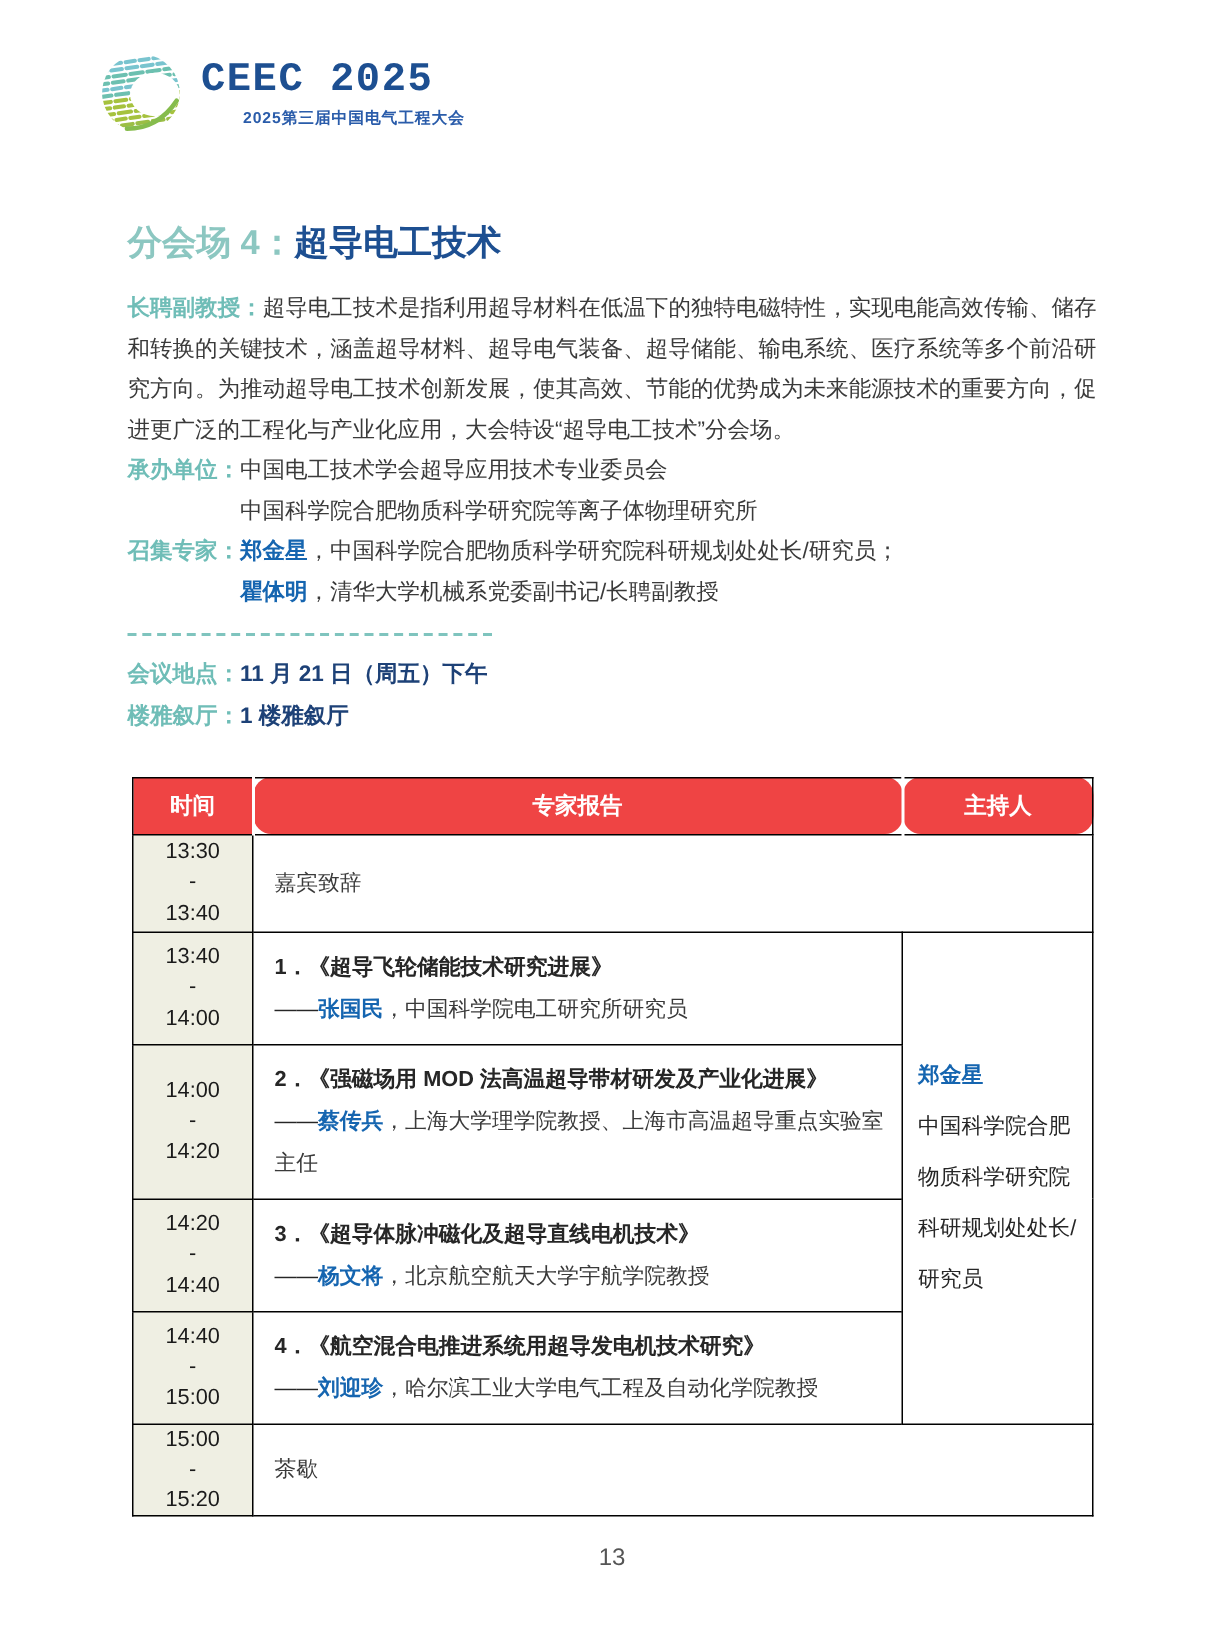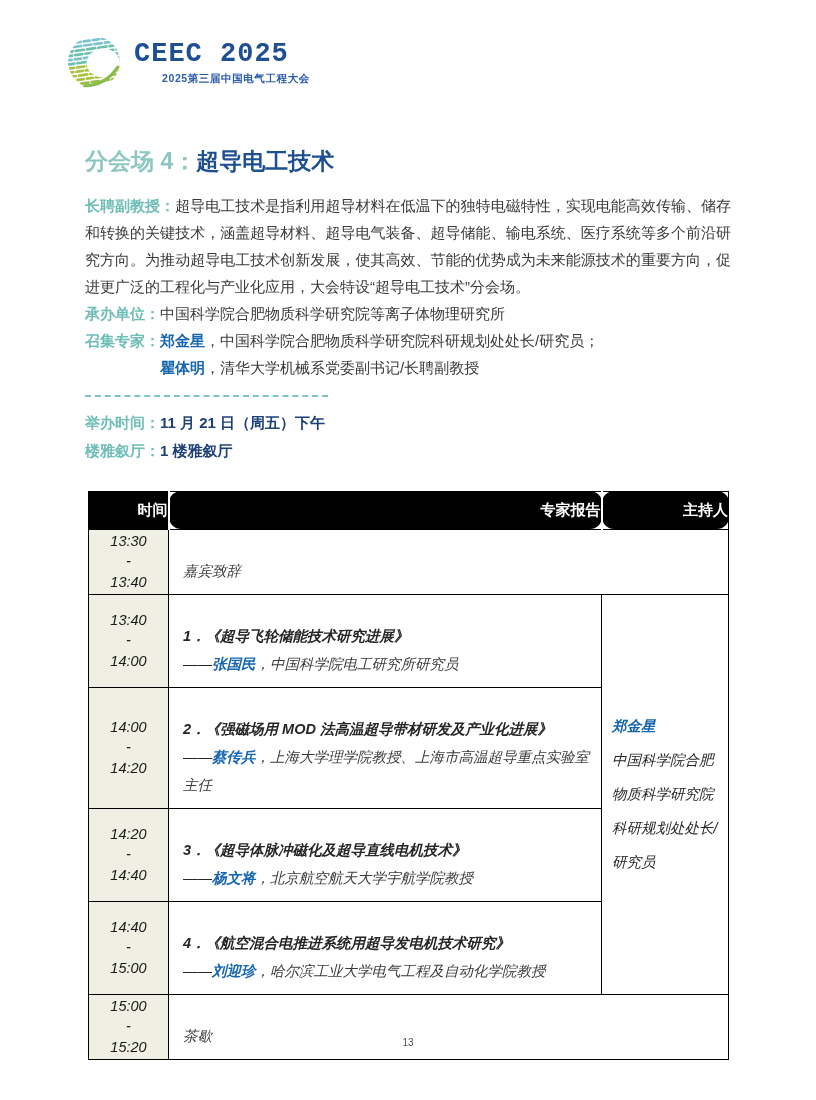--- a/index.html
+++ b/index.html
@@ -45,48 +45,48 @@
   
   table.schedule {
     border-collapse:collapse; width:640px; margin-top:26px; margin-left:3px;
     font-size:14.5px; table-layout:fixed;
   }
   table.schedule col.c-time { width:80px; }
   table.schedule col.c-talk { width:433px; }
   table.schedule col.c-mod  { width:127px; }
 
   table.schedule th {
-    background:#000000; color:#fff; font-weight:bold; font-size:15px;
-    height:38px; text-align:right; border:1px solid #000;
+    background:#ef4444; color:#fff; font-weight:bold; font-size:15px;
+    height:38px; text-align:center; border:1px solid #000;
   }
   table.schedule th + th { border-left:2px solid #fff;border-radius:12px; }
 
-  table.schedule td { border:1px solid #000; vertical-align:middle;font-style:italic; }
+  table.schedule td { border:1px solid #000; vertical-align:middle; }
 
   td.cell-time {
     background:#efefe3; text-align:center; color:#1a1a1a;
     line-height:1.4; white-space:pre-line; font-size:14.5px;
   }
-  td.cell-talk { background:#fff; padding:27px 10px 9px 14px; line-height:28px; }
+  td.cell-talk { background:#fff; padding:9px 10px 9px 14px; line-height:28px; }
   .talk-title { font-weight:bold; color:#262626; }
   .talk-speaker { color:#3a3a3a; }
   .talk-dash { color:#262626; }
   .speaker-name { color:#1565b0; font-weight:bold; }
 
   td.cell-moderator { background:#fff; padding:4px 8px 4px 10px; line-height:34px; }
   .moderator-name { color:#1565b0; font-weight:bold; }
   .moderator-desc { color:#262626; }
 
   .r1 td { height:65px; } .r2 td { height:65px; } .r3 td { height:80px; }
   .r4 td { height:62px; } .r5 td { height:62px; } .r6 td { height:56px; }
 
   
   .page-number {
     position:absolute; bottom:52px; left:0; width:100%; text-align:center;
-    font-size:10px; color:#555;
+    font-size:16px; color:#555;
   }
 </style>
 </head>
 <body>
 
 <div class="page">
 
   <div class="logo">
     <svg class="logo-globe" viewBox="0 0 56 56">
       <defs>
@@ -122,36 +122,37 @@
       <span class="title-prefix">分会场 4：</span><span class="title-main">超导电工技术</span>
     </h1>
 
     <p class="para">
       <span class="label-teal">长聘副教授：</span><span>超导电工技术是指利用超导材料在低温下的独特电磁特性，实现电能高效传输、储存和转换的关键技术，涵盖超导材料、超导电气装备、超导储能、输电系统、医疗系统等多个前沿研究方向。为推动超导电工技术创新发展，使其高效、节能的优势成为未来能源技术的重要方向，促进更广泛的工程化与产业化应用，大会特设“超导电工技术”分会场。</span>
     </p>
 
     <div class="info-row">
       <span class="info-label">承办单位：</span>
       <div class="info-value">
+        <div>中国电工技术学会超导应用技术专业委员会</div>
         <div>中国科学院合肥物质科学研究院等离子体物理研究所</div>
       </div>
     </div>
 
     <div class="info-row">
       <span class="info-label">召集专家：</span>
       <div class="info-value">
         <div><span class="expert-name">郑金星</span><span>，中国科学院合肥物质科学研究院科研规划处处长/研究员；</span></div>
         <div><span class="expert-name">瞿体明</span><span>，清华大学机械系党委副书记/长聘副教授</span></div>
       </div>
     </div>
 
     <hr class="dashed-sep">
 
     <div class="meta-line">
-      <span class="label-teal">举办时间：</span><span class="meta-value">11 月 21 日（周五）下午</span>
+      <span class="label-teal">会议地点：</span><span class="meta-value">11 月 21 日（周五）下午</span>
     </div>
     <div class="meta-line">
       <span class="label-teal">楼雅叙厅：</span><span class="meta-value">1 楼雅叙厅</span>
     </div>
 
     <table class="schedule">
       <colgroup>
           <col class="c-time">
           <col class="c-talk">
           <col class="c-mod">

